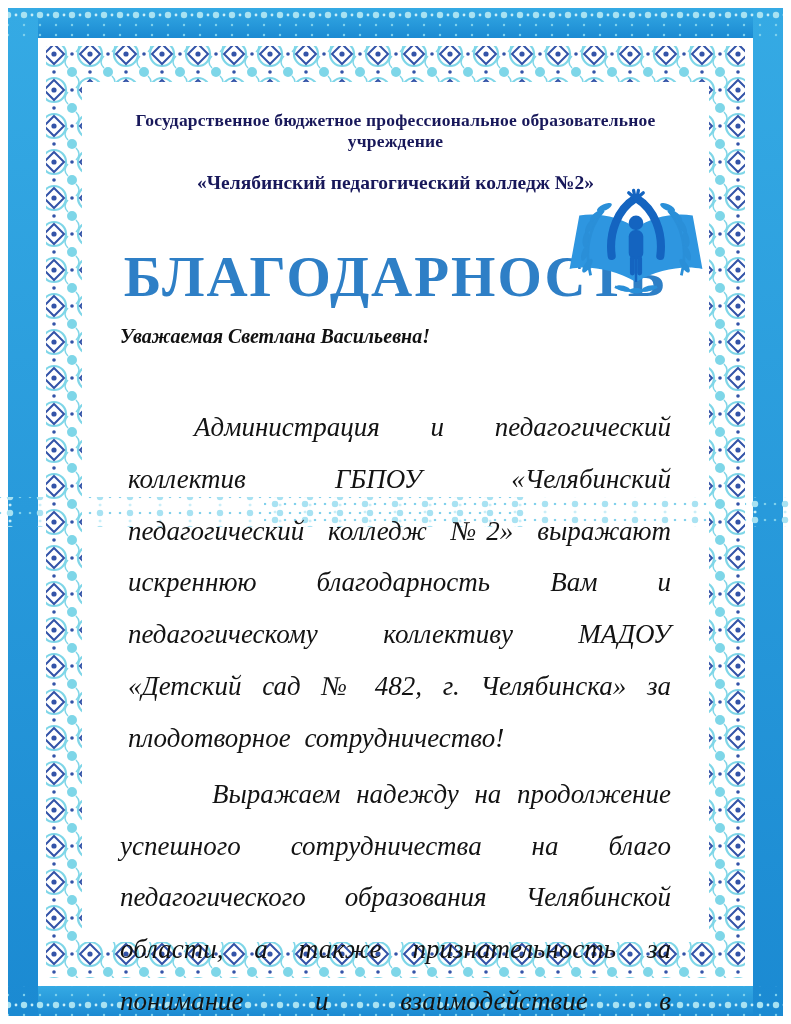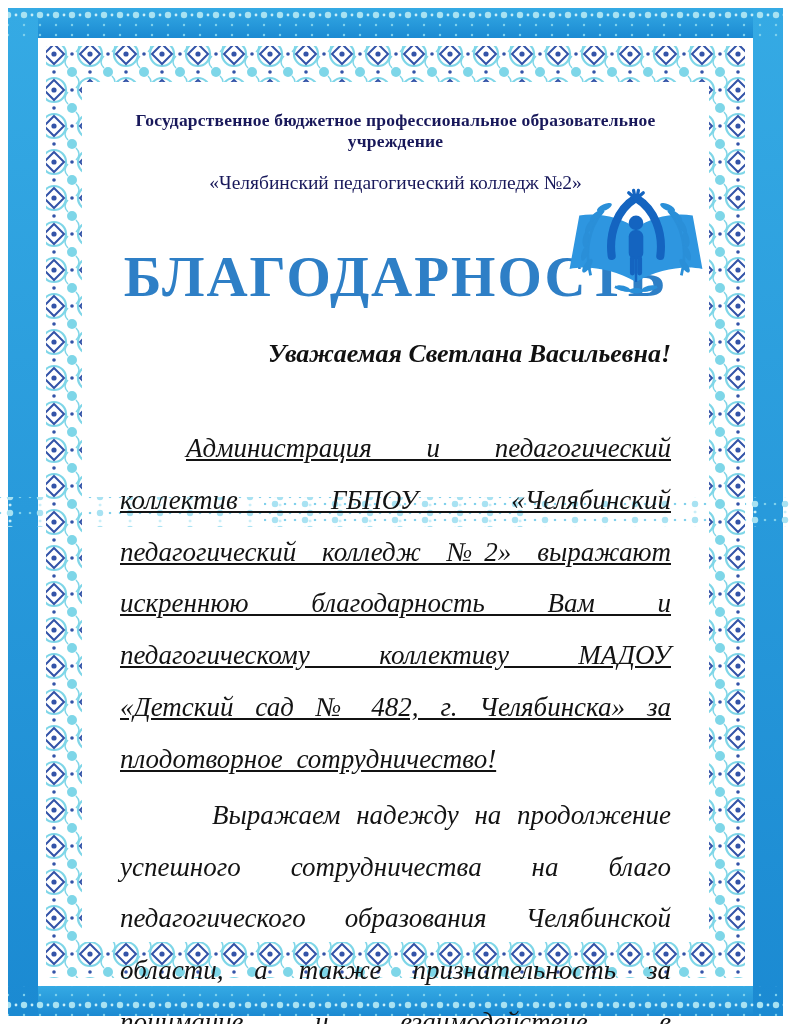--- a/index.html
+++ b/index.html
@@ -15,35 +15,35 @@
     position:absolute;left:82px;top:82px;width:627px;height:860px;
     box-sizing:border-box;
   }
   .inner{position:relative;width:100%;height:100%;box-sizing:border-box;padding:16px 38px 0 38px;}
   .hdr1{
     text-align:center;font-weight:bold;font-size:17.5px;letter-spacing:.2px;
     color:var(--header-navy);
     margin-top:12px;
   }
   .hdr2{
-    text-align:center;font-weight:normal;font-size:19.5px;margin-top:20px;
+    text-align:center;font-weight:bold;font-size:19.5px;margin-top:20px;
     color:var(--header-navy);
   }
   .logo-top{position:absolute;right:-8px;top:96px;}
   .doc-title{
     text-align:center;font-weight:bold;font-size:57px;letter-spacing:2px;
     color:var(--title-blue);margin-top:50px;white-space:nowrap;
   }
   .salutation{
-    text-align:right;font-style:italic;font-weight:bold;font-size:26px;
-    color:#111111;margin-top:30px;
+    text-align:left;font-style:italic;font-weight:bold;font-size:20px;
+    color:#111111;margin-top:16px;
   }
   .body-text{font-style:italic;color:#131313;font-size:27px;line-height:1.92;
     text-align:justify;word-spacing:7px;}
-  .p1{margin:54px 0 0 0;text-indent:66px;text-decoration:underline;}
+  .p1{margin:54px 0 0 8px;text-indent:66px;}
   .p2{margin:4px 0 0 0;text-indent:92px;}
 </style>
 </head>
 <body>
 
 <div class="page">
 
   <svg class="frame-svg" width="791" height="1024" viewBox="0 0 791 1024">
     <defs>
       <pattern id="bandDots" width="16" height="30" patternUnits="userSpaceOnUse">

